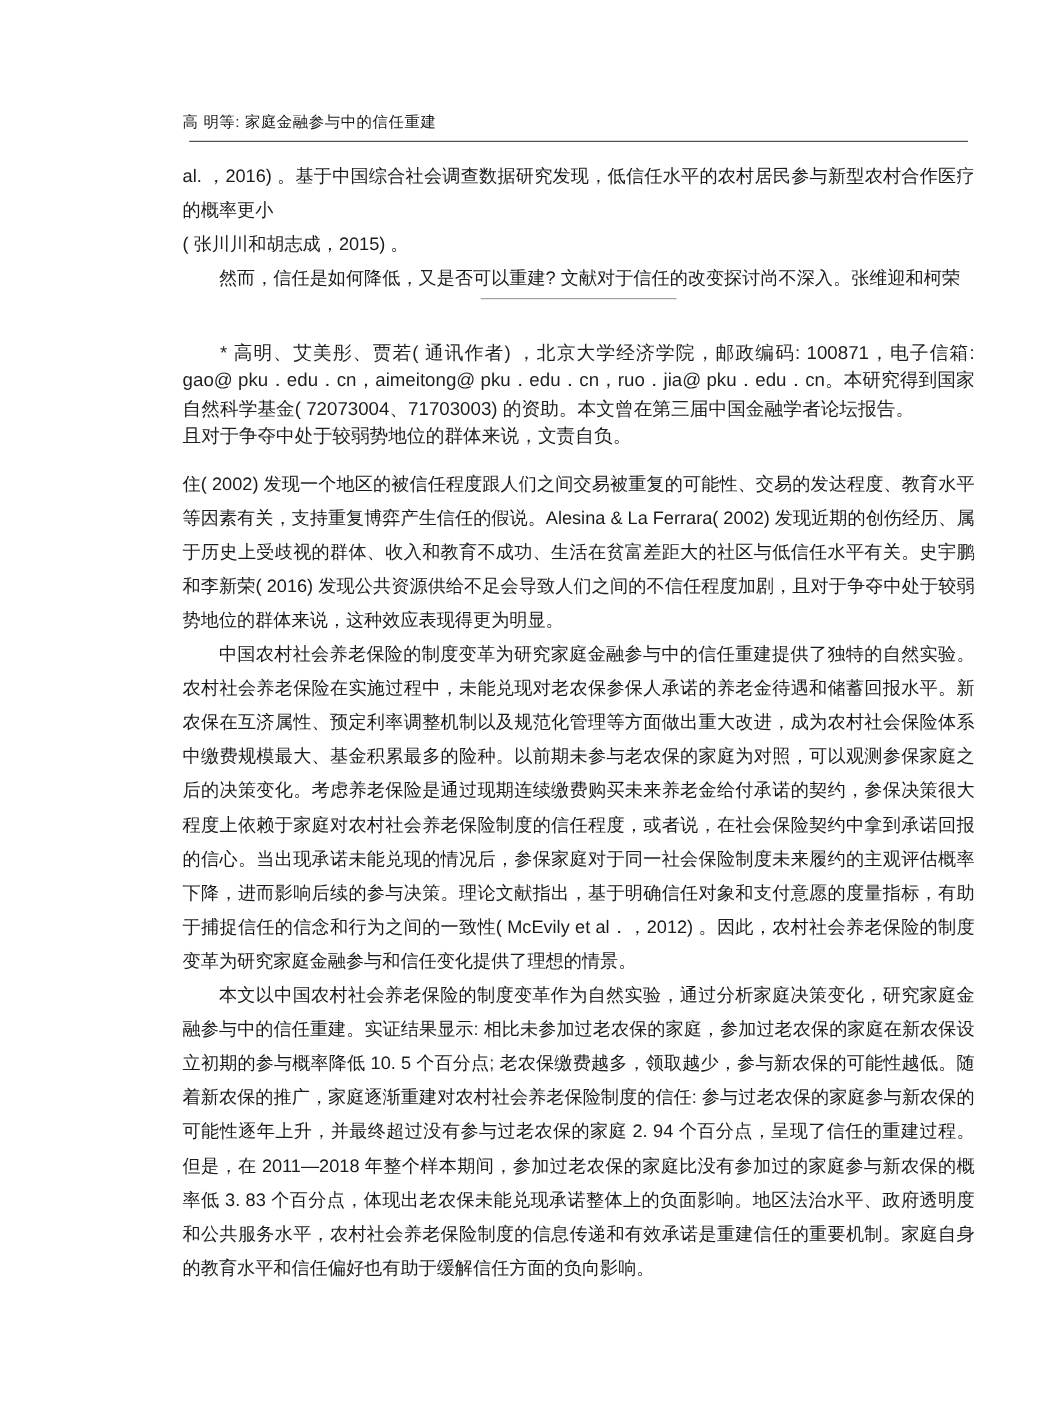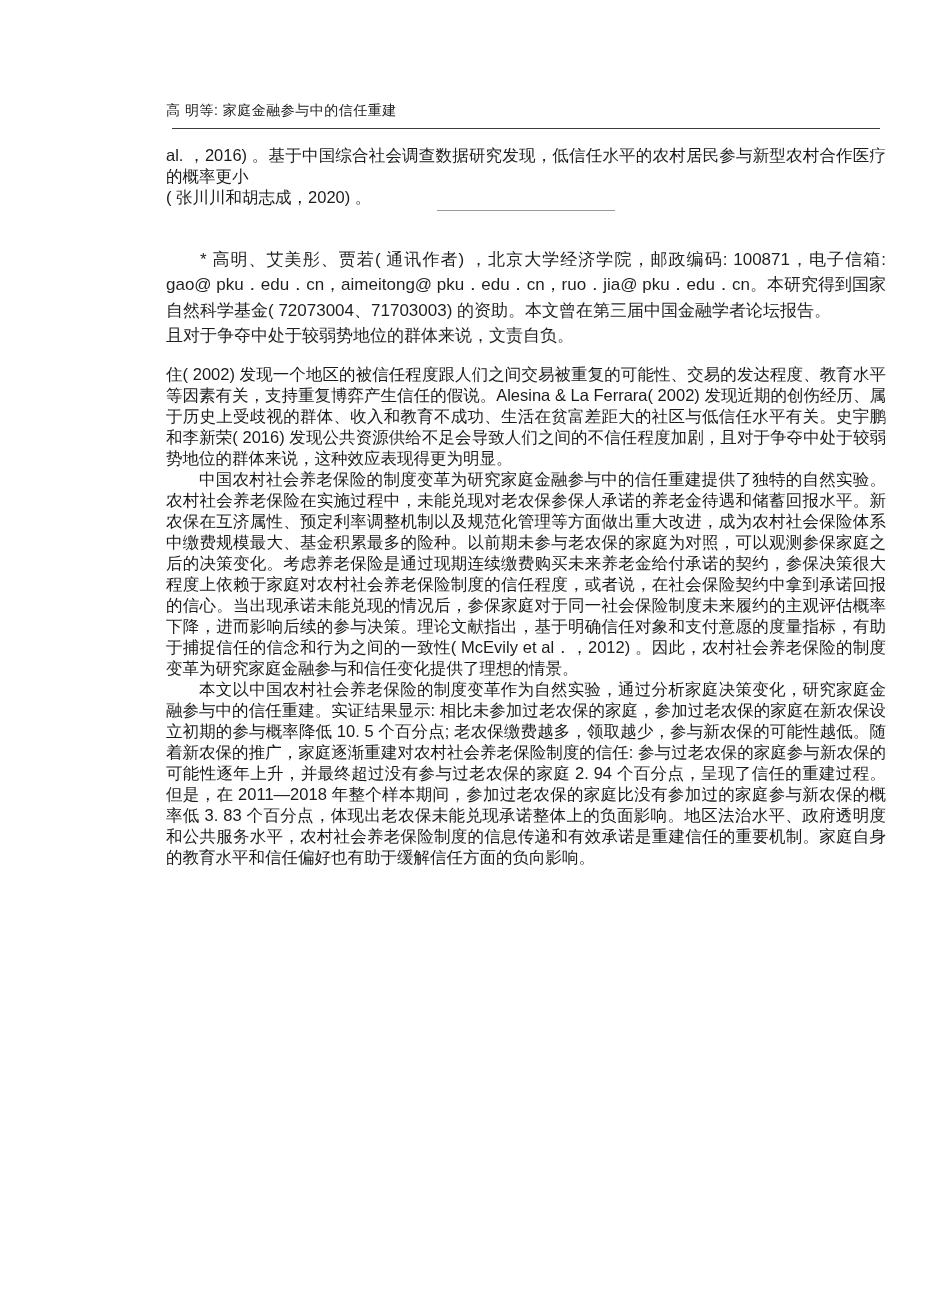--- a/index.html
+++ b/index.html
@@ -26,21 +26,21 @@
   }
   .header-rule {
     margin-top: 8px;
     width: 708px;
     border: none;
     border-top: 1px solid #3c3c3c;
     height: 0;
   }
   .body-text {
     font-size: 16.5px;
-    line-height: 21px;
+    line-height: 31px;
     text-align: justify;
   }
   .body-top { margin-top: 16px; }
   .body-main { margin-top: 16px; }
   .para { text-align: justify; }
   .para.indent { text-indent: 2em; }
   .footnote-sep {
     margin-top: 2px;
     width: 178px;
     border: none;
@@ -61,21 +61,22 @@
 
 <div class="page">
   <div class="content">
 
     <div class="running-head">高 明等: 家庭金融参与中的信任重建</div>
 
     <hr class="header-rule">
 
     <div class="body-text body-top">
         <div class="para">al. ，2016) 。基于中国综合社会调查数据研究发现，低信任水平的农村居民参与新型农村合作医疗的概率更小</div>
-        <div class="para">( 张川川和胡志成，2020) 。</div>
+        <div class="para">( 张川川和胡志成，2015) 。</div>
+        <div class="para indent">然而，信任是如何降低，又是否可以重建? 文献对于信任的改变探讨尚不深入。张维迎和柯荣</div>
       </div>
 
     <hr class="footnote-sep">
 
     <div class="footnotes">
         <div class="para indent">* 高明、艾美彤、贾若( 通讯作者) ，北京大学经济学院，邮政编码: 100871，电子信箱: gao@ pku．edu．cn，aimeitong@ pku．edu．cn，ruo．jia@ pku．edu．cn。本研究得到国家自然科学基金( 72073004、71703003) 的资助。本文曾在第三届中国金融学者论坛报告。</div>
         <div class="para">且对于争夺中处于较弱势地位的群体来说，文责自负。</div>
       </div>
 
     <div class="body-text body-main">

